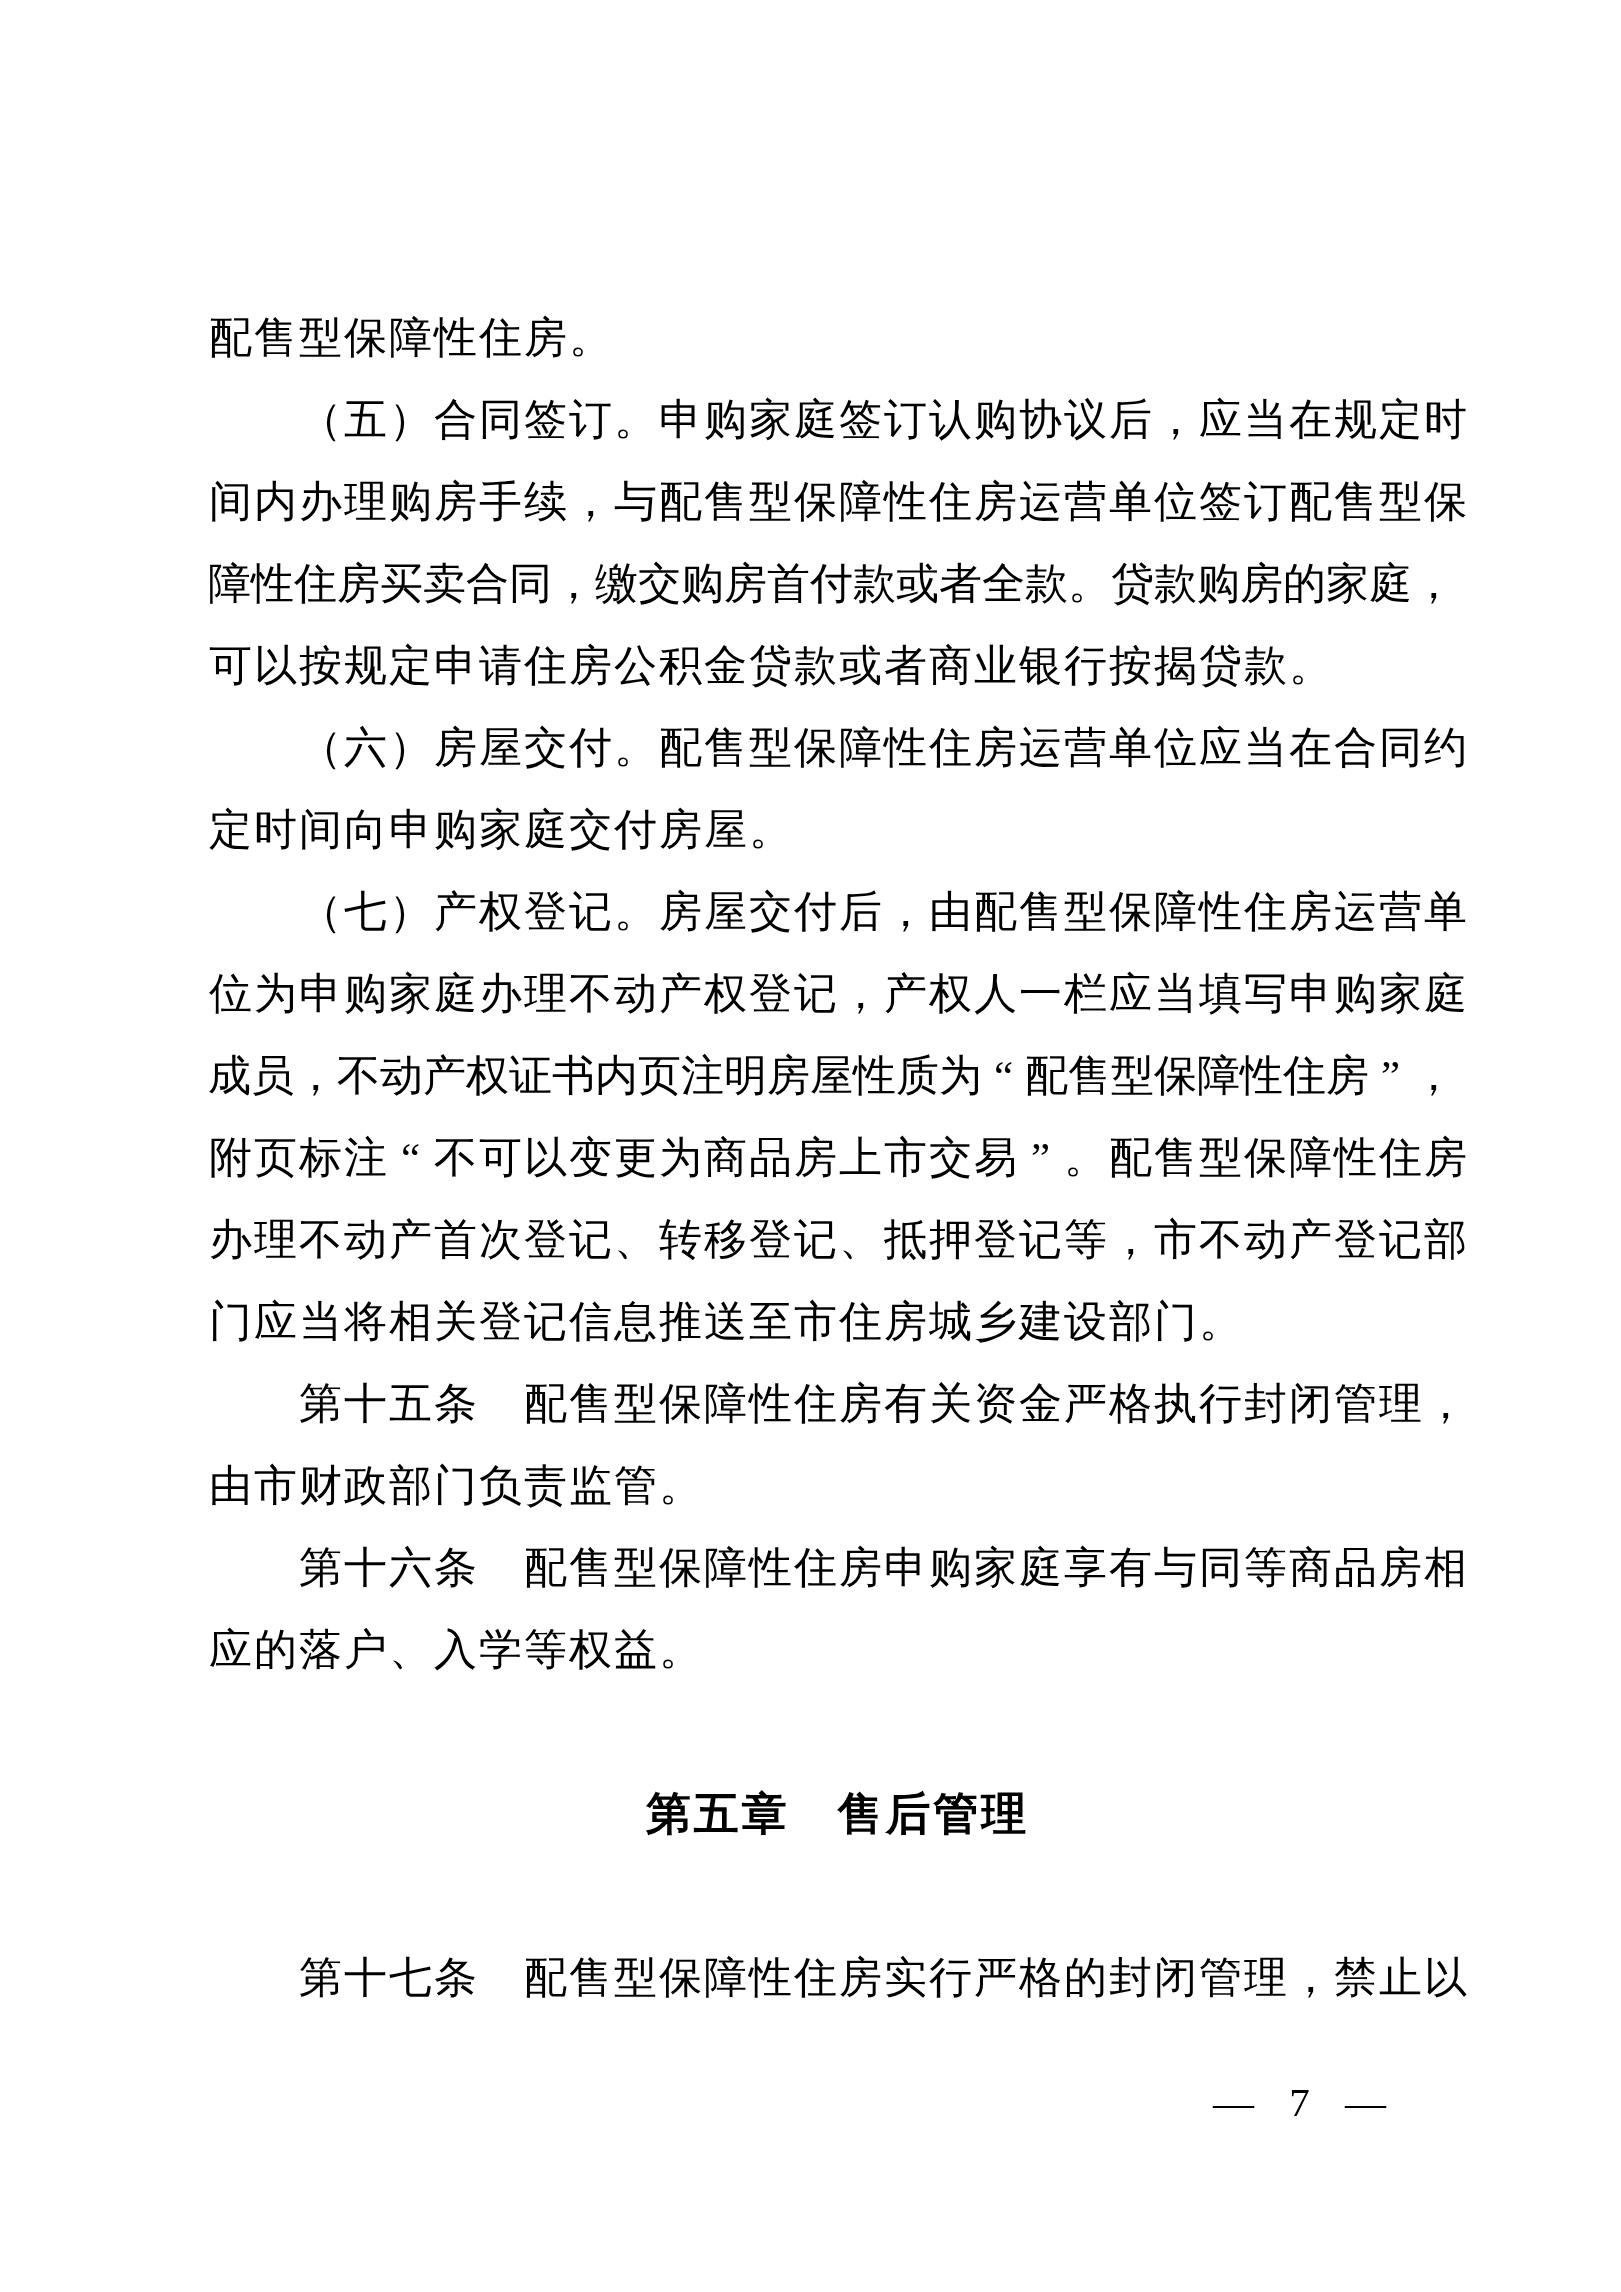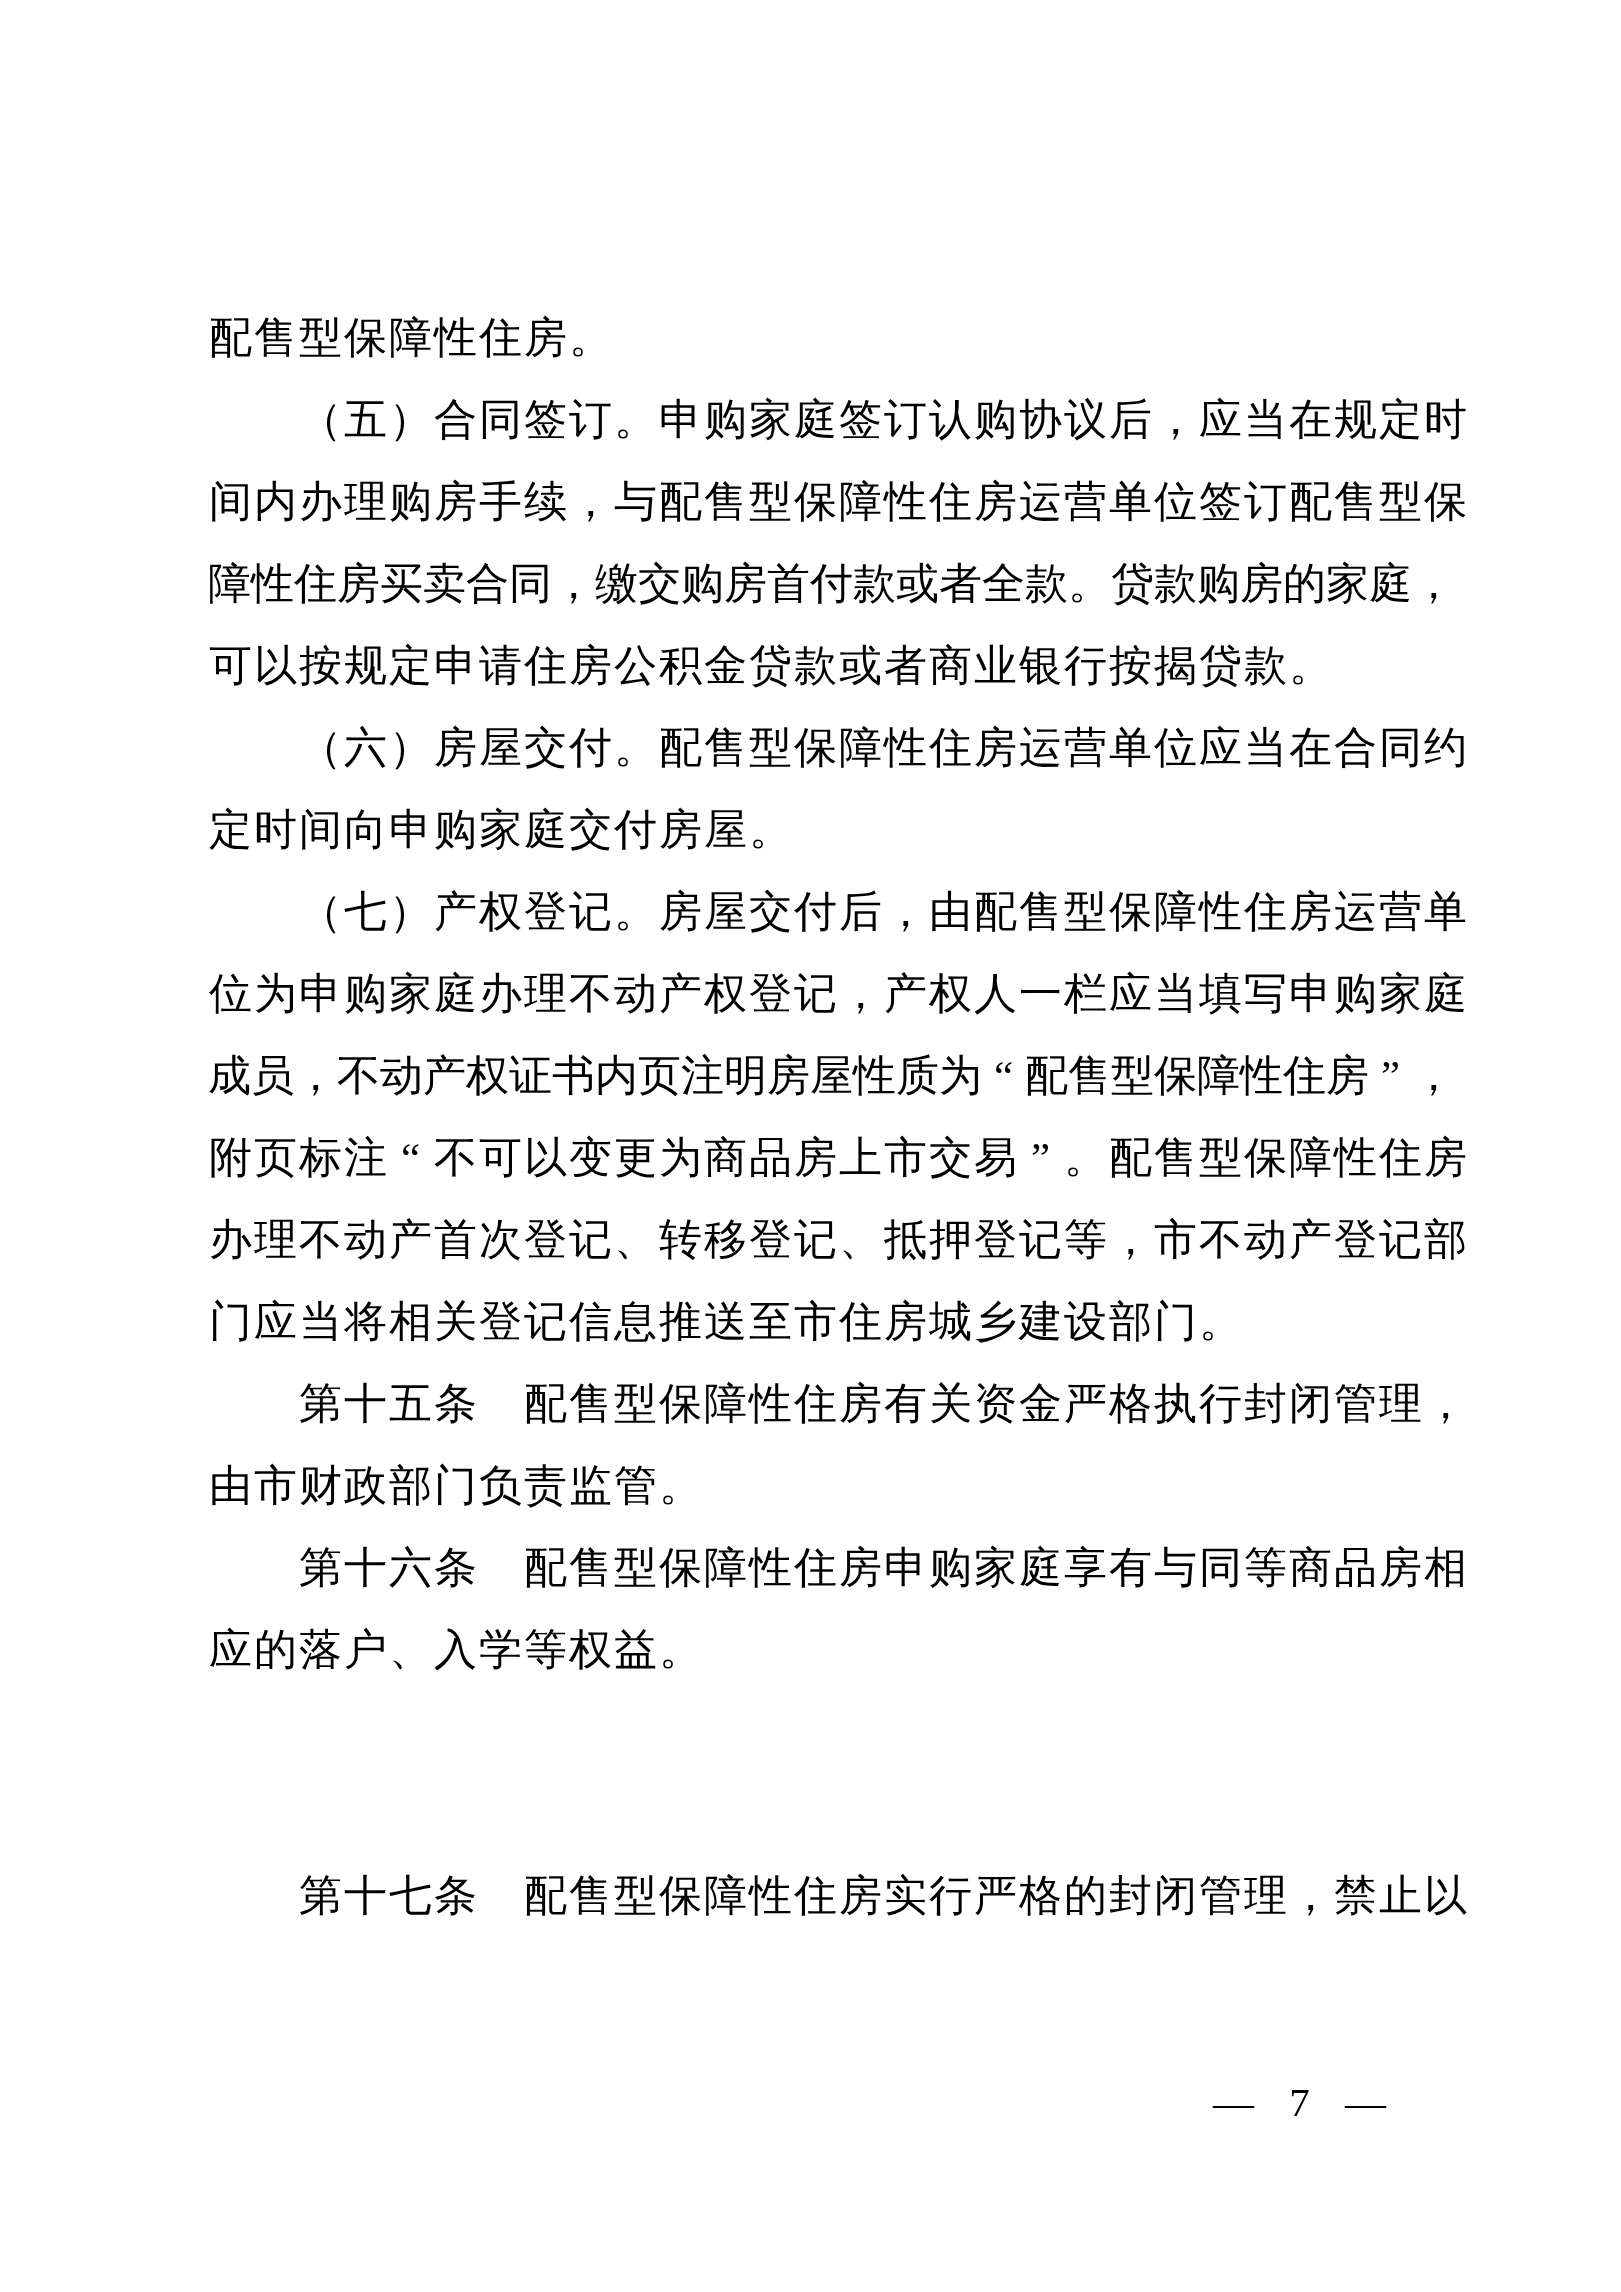--- a/index.html
+++ b/index.html
@@ -79,20 +79,21 @@
       <div class="text-line"><span class="char" style="width: 45px;">位</span><span class="char" style="width: 45px;">为</span><span class="char" style="width: 45px;">申</span><span class="char" style="width: 45px;">购</span><span class="char" style="width: 45px;">家</span><span class="char" style="width: 45px;">庭</span><span class="char" style="width: 45px;">办</span><span class="char" style="width: 45px;">理</span><span class="char" style="width: 45px;">不</span><span class="char" style="width: 45px;">动</span><span class="char" style="width: 45px;">产</span><span class="char" style="width: 45px;">权</span><span class="char" style="width: 45px;">登</span><span class="char" style="width: 45px;">记</span><span class="char" style="width: 45px;">，</span><span class="char" style="width: 45px;">产</span><span class="char" style="width: 45px;">权</span><span class="char" style="width: 45px;">人</span><span class="char" style="width: 45px;">一</span><span class="char" style="width: 45px;">栏</span><span class="char" style="width: 45px;">应</span><span class="char" style="width: 45px;">当</span><span class="char" style="width: 45px;">填</span><span class="char" style="width: 45px;">写</span><span class="char" style="width: 45px;">申</span><span class="char" style="width: 45px;">购</span><span class="char" style="width: 45px;">家</span><span class="char" style="width: 45px;">庭</span></div>
       <div class="text-line"><span class="char" style="width: 43px;">成</span><span class="char" style="width: 43px;">员</span><span class="char" style="width: 43px;">，</span><span class="char" style="width: 43px;">不</span><span class="char" style="width: 43px;">动</span><span class="char" style="width: 43px;">产</span><span class="char" style="width: 43px;">权</span><span class="char" style="width: 43px;">证</span><span class="char" style="width: 43px;">书</span><span class="char" style="width: 43px;">内</span><span class="char" style="width: 43px;">页</span><span class="char" style="width: 43px;">注</span><span class="char" style="width: 43px;">明</span><span class="char" style="width: 43px;">房</span><span class="char" style="width: 43px;">屋</span><span class="char" style="width: 43px;">性</span><span class="char" style="width: 43px;">质</span><span class="char" style="width: 43px;">为</span><span class="char" style="width: 43px;">“</span><span class="char" style="width: 43px;">配</span><span class="char" style="width: 43px;">售</span><span class="char" style="width: 43px;">型</span><span class="char" style="width: 43px;">保</span><span class="char" style="width: 43px;">障</span><span class="char" style="width: 43px;">性</span><span class="char" style="width: 43px;">住</span><span class="char" style="width: 43px;">房</span><span class="char" style="width: 43px;">”</span><span class="char" style="width: 43px;">，</span></div>
       <div class="text-line"><span class="char" style="width: 45px;">附</span><span class="char" style="width: 45px;">页</span><span class="char" style="width: 45px;">标</span><span class="char" style="width: 45px;">注</span><span class="char" style="width: 45px;">“</span><span class="char" style="width: 45px;">不</span><span class="char" style="width: 45px;">可</span><span class="char" style="width: 45px;">以</span><span class="char" style="width: 45px;">变</span><span class="char" style="width: 45px;">更</span><span class="char" style="width: 45px;">为</span><span class="char" style="width: 45px;">商</span><span class="char" style="width: 45px;">品</span><span class="char" style="width: 45px;">房</span><span class="char" style="width: 45px;">上</span><span class="char" style="width: 45px;">市</span><span class="char" style="width: 45px;">交</span><span class="char" style="width: 45px;">易</span><span class="char" style="width: 45px;">”</span><span class="char" style="width: 45px;">。</span><span class="char" style="width: 45px;">配</span><span class="char" style="width: 45px;">售</span><span class="char" style="width: 45px;">型</span><span class="char" style="width: 45px;">保</span><span class="char" style="width: 45px;">障</span><span class="char" style="width: 45px;">性</span><span class="char" style="width: 45px;">住</span><span class="char" style="width: 45px;">房</span></div>
       <div class="text-line"><span class="char" style="width: 45px;">办</span><span class="char" style="width: 45px;">理</span><span class="char" style="width: 45px;">不</span><span class="char" style="width: 45px;">动</span><span class="char" style="width: 45px;">产</span><span class="char" style="width: 45px;">首</span><span class="char" style="width: 45px;">次</span><span class="char" style="width: 45px;">登</span><span class="char" style="width: 45px;">记</span><span class="char" style="width: 45px;">、</span><span class="char" style="width: 45px;">转</span><span class="char" style="width: 45px;">移</span><span class="char" style="width: 45px;">登</span><span class="char" style="width: 45px;">记</span><span class="char" style="width: 45px;">、</span><span class="char" style="width: 45px;">抵</span><span class="char" style="width: 45px;">押</span><span class="char" style="width: 45px;">登</span><span class="char" style="width: 45px;">记</span><span class="char" style="width: 45px;">等</span><span class="char" style="width: 45px;">，</span><span class="char" style="width: 45px;">市</span><span class="char" style="width: 45px;">不</span><span class="char" style="width: 45px;">动</span><span class="char" style="width: 45px;">产</span><span class="char" style="width: 45px;">登</span><span class="char" style="width: 45px;">记</span><span class="char" style="width: 45px;">部</span></div>
       <div class="text-line"><span class="char" style="width: 45px;">门</span><span class="char" style="width: 45px;">应</span><span class="char" style="width: 45px;">当</span><span class="char" style="width: 45px;">将</span><span class="char" style="width: 45px;">相</span><span class="char" style="width: 45px;">关</span><span class="char" style="width: 45px;">登</span><span class="char" style="width: 45px;">记</span><span class="char" style="width: 45px;">信</span><span class="char" style="width: 45px;">息</span><span class="char" style="width: 45px;">推</span><span class="char" style="width: 45px;">送</span><span class="char" style="width: 45px;">至</span><span class="char" style="width: 45px;">市</span><span class="char" style="width: 45px;">住</span><span class="char" style="width: 45px;">房</span><span class="char" style="width: 45px;">城</span><span class="char" style="width: 45px;">乡</span><span class="char" style="width: 45px;">建</span><span class="char" style="width: 45px;">设</span><span class="char" style="width: 45px;">部</span><span class="char" style="width: 45px;">门</span><span class="char" style="width: 45px;">。</span></div>
       <div class="text-line"><span class="char" style="width: 45px;">　</span><span class="char" style="width: 45px;">　</span><span class="char" style="width: 45px;">第</span><span class="char" style="width: 45px;">十</span><span class="char" style="width: 45px;">五</span><span class="char" style="width: 45px;">条</span><span class="char" style="width: 45px;">　</span><span class="char" style="width: 45px;">配</span><span class="char" style="width: 45px;">售</span><span class="char" style="width: 45px;">型</span><span class="char" style="width: 45px;">保</span><span class="char" style="width: 45px;">障</span><span class="char" style="width: 45px;">性</span><span class="char" style="width: 45px;">住</span><span class="char" style="width: 45px;">房</span><span class="char" style="width: 45px;">有</span><span class="char" style="width: 45px;">关</span><span class="char" style="width: 45px;">资</span><span class="char" style="width: 45px;">金</span><span class="char" style="width: 45px;">严</span><span class="char" style="width: 45px;">格</span><span class="char" style="width: 45px;">执</span><span class="char" style="width: 45px;">行</span><span class="char" style="width: 45px;">封</span><span class="char" style="width: 45px;">闭</span><span class="char" style="width: 45px;">管</span><span class="char" style="width: 45px;">理</span><span class="char" style="width: 45px;">，</span></div>
       <div class="text-line"><span class="char" style="width: 45px;">由</span><span class="char" style="width: 45px;">市</span><span class="char" style="width: 45px;">财</span><span class="char" style="width: 45px;">政</span><span class="char" style="width: 45px;">部</span><span class="char" style="width: 45px;">门</span><span class="char" style="width: 45px;">负</span><span class="char" style="width: 45px;">责</span><span class="char" style="width: 45px;">监</span><span class="char" style="width: 45px;">管</span><span class="char" style="width: 45px;">。</span></div>
       <div class="text-line"><span class="char" style="width: 45px;">　</span><span class="char" style="width: 45px;">　</span><span class="char" style="width: 45px;">第</span><span class="char" style="width: 45px;">十</span><span class="char" style="width: 45px;">六</span><span class="char" style="width: 45px;">条</span><span class="char" style="width: 45px;">　</span><span class="char" style="width: 45px;">配</span><span class="char" style="width: 45px;">售</span><span class="char" style="width: 45px;">型</span><span class="char" style="width: 45px;">保</span><span class="char" style="width: 45px;">障</span><span class="char" style="width: 45px;">性</span><span class="char" style="width: 45px;">住</span><span class="char" style="width: 45px;">房</span><span class="char" style="width: 45px;">申</span><span class="char" style="width: 45px;">购</span><span class="char" style="width: 45px;">家</span><span class="char" style="width: 45px;">庭</span><span class="char" style="width: 45px;">享</span><span class="char" style="width: 45px;">有</span><span class="char" style="width: 45px;">与</span><span class="char" style="width: 45px;">同</span><span class="char" style="width: 45px;">等</span><span class="char" style="width: 45px;">商</span><span class="char" style="width: 45px;">品</span><span class="char" style="width: 45px;">房</span><span class="char" style="width: 45px;">相</span></div>
       <div class="text-line"><span class="char" style="width: 45px;">应</span><span class="char" style="width: 45px;">的</span><span class="char" style="width: 45px;">落</span><span class="char" style="width: 45px;">户</span><span class="char" style="width: 45px;">、</span><span class="char" style="width: 45px;">入</span><span class="char" style="width: 45px;">学</span><span class="char" style="width: 45px;">等</span><span class="char" style="width: 45px;">权</span><span class="char" style="width: 45px;">益</span><span class="char" style="width: 45px;">。</span></div>
       <div class="spacer"></div>
+      <div class="chapter-heading">第五章　售后管理</div>
       <div class="spacer"></div>
       <div class="text-line"><span class="char" style="width: 45px;">　</span><span class="char" style="width: 45px;">　</span><span class="char" style="width: 45px;">第</span><span class="char" style="width: 45px;">十</span><span class="char" style="width: 45px;">七</span><span class="char" style="width: 45px;">条</span><span class="char" style="width: 45px;">　</span><span class="char" style="width: 45px;">配</span><span class="char" style="width: 45px;">售</span><span class="char" style="width: 45px;">型</span><span class="char" style="width: 45px;">保</span><span class="char" style="width: 45px;">障</span><span class="char" style="width: 45px;">性</span><span class="char" style="width: 45px;">住</span><span class="char" style="width: 45px;">房</span><span class="char" style="width: 45px;">实</span><span class="char" style="width: 45px;">行</span><span class="char" style="width: 45px;">严</span><span class="char" style="width: 45px;">格</span><span class="char" style="width: 45px;">的</span><span class="char" style="width: 45px;">封</span><span class="char" style="width: 45px;">闭</span><span class="char" style="width: 45px;">管</span><span class="char" style="width: 45px;">理</span><span class="char" style="width: 45px;">，</span><span class="char" style="width: 45px;">禁</span><span class="char" style="width: 45px;">止</span><span class="char" style="width: 45px;">以</span></div>
     </div>
   <div class="page-footer">
     <span>—</span>
     <span>7</span>
     <span>—</span>
   </div>
 </div>
 

